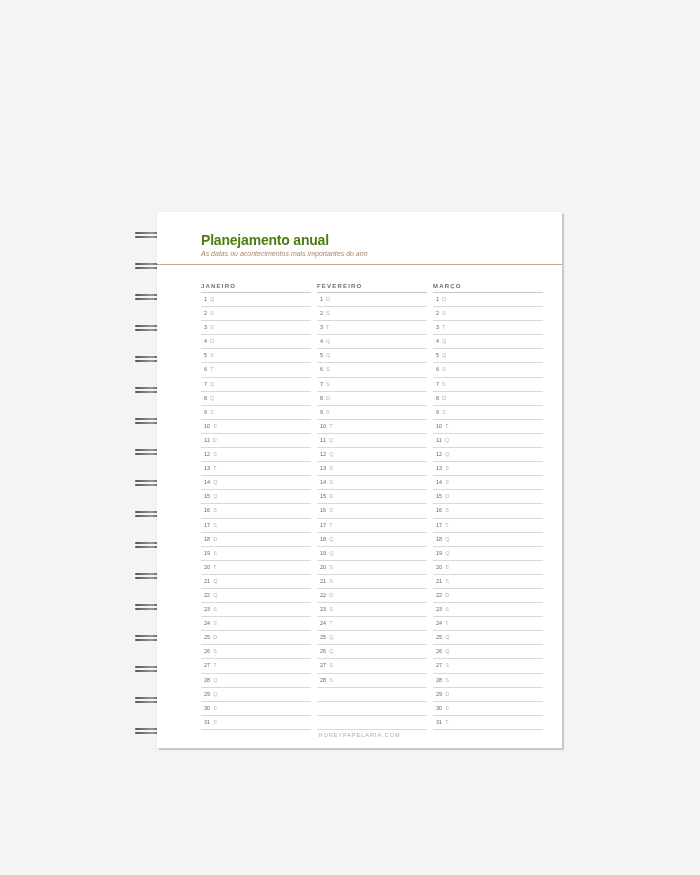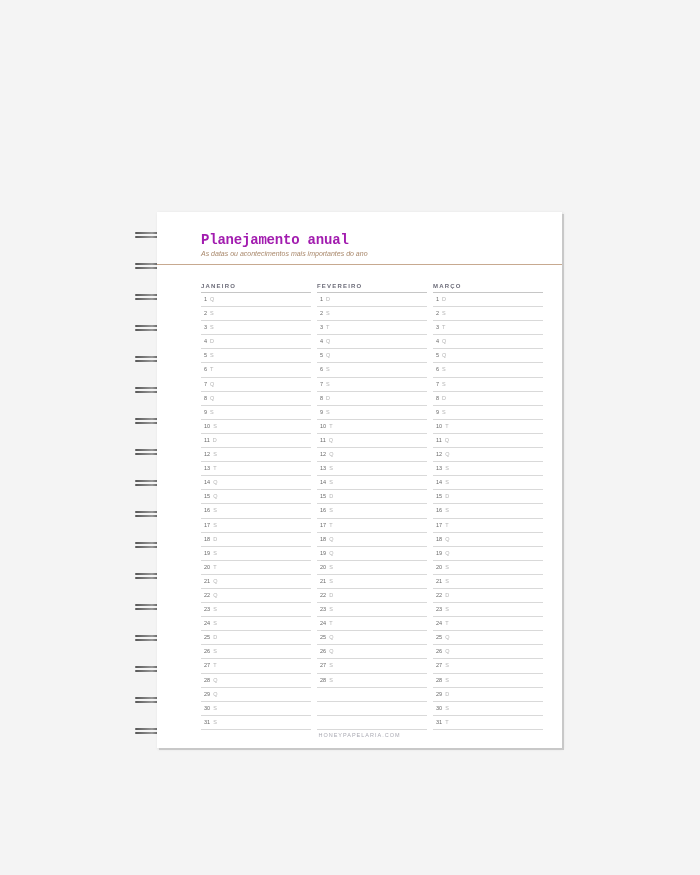--- a/index.html
+++ b/index.html
@@ -32,22 +32,22 @@
     border-radius: 1px;
   }
   .ring .wire.w1 { top: 4px; }
   .ring .wire.w2 { top: 8px; }
   .ring .hole {
     position: absolute; left: 30px; top: 0; width: 14px; height: 14px;
     background: #c4c4c4;
   }
   .title {
     position: absolute; left: 44px; top: 20px;
-    font-family: Liberation Mono, monospace;
-    font-weight: bold; font-size: 14px; color: #a21caf;
+    font-family: Liberation Sans, sans-serif;
+    font-weight: bold; font-size: 14px; color: #4d7c0f;
     letter-spacing: -0.2px;
   }
   .subtitle {
     position: absolute; left: 44px; top: 38px;
     font-size: 7px; font-style: italic; color: #a8876a;
   }
   .header-rule {
     position: absolute; left: 0; top: 52px; width: 405px; height: 1px;
     background: #c7a990;
   }

